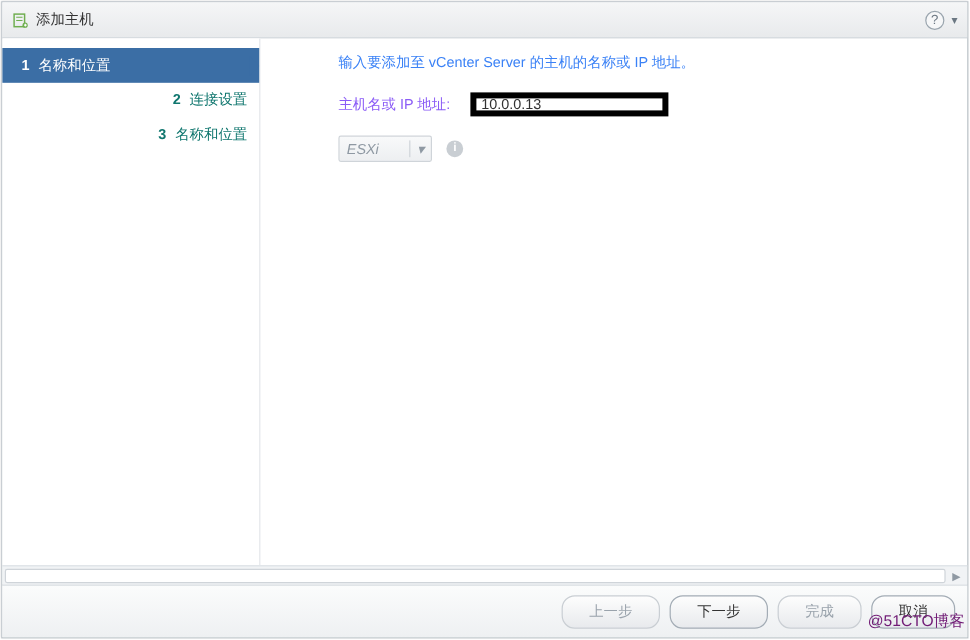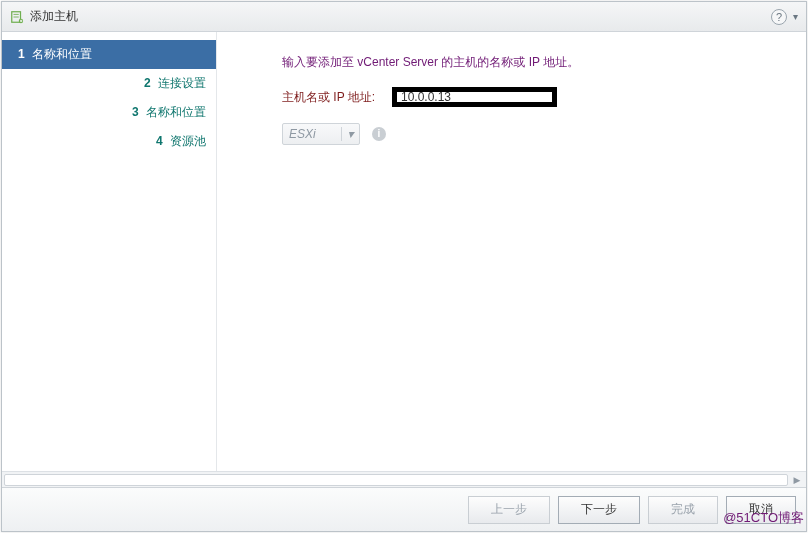--- a/index.html
+++ b/index.html
@@ -84,29 +84,29 @@
       border: 8px solid transparent;
       border-left-color: #3b6ea5;
     }
     .step .num { font-weight: bold; margin-right: 4px; }
     .step.link { color: #0f766e; text-align: right; }
     .content {
       flex: 1;
       padding: 12px 18px;
       color: #333;
     }
-    .intro { margin-bottom: 16px; color: #701a75; margin-top: 10px; }
+    .intro { margin-bottom: 16px; color: #3b82f6; }
     .row {
       display: flex;
       align-items: center;
       margin-bottom: 16px;
     }
     .row .label {
       width: 110px;
-      color: #7f1d1d;
+      color: #8b5cf6;
     }
     .row input[type=text] {
       width: 165px;
       height: 20px;
       border: 5px solid #000000;
       padding: 0 4px;
       font-size: 12px;
       color: #333;
     }
     .loc-icon {
@@ -183,21 +183,21 @@
       align-items: center;
       justify-content: flex-end;
       padding: 0 10px;
       gap: 8px;
     }
     .btn {
       min-width: 70px;
       height: 28px;
       border: 1px solid #a3acb5;
       background: linear-gradient(#fdfdfd,#e8eaed);
-      border-radius: 0;
+      border-radius: 11px;
       color: #333;
       font-size: 12px;
       cursor: pointer;
       padding: 0 22px;
     }
     .btn:disabled {
       color: #9aa3ac;
       border-color: #c9ced3;
       cursor: default;
     }
@@ -238,24 +238,20 @@
         <span>名称和位置</span>
       </div>
       <div class="step link">
         <span class="num">2</span>
         <span>连接设置</span>
       </div>
       <div class="step link">
         <span class="num">3</span>
         <span>名称和位置</span>
       </div>
-      <div class="step link">
-        <span class="num">4</span>
-        <span>资源池</span>
-      </div>
     </div>
 
     <div class="content">
       <div class="intro">输入要添加至 vCenter Server 的主机的名称或 IP 地址。</div>
 
       <div class="row">
         <div class="label">主机名或 IP 地址:</div>
         <input type="text" value="10.0.0.13" style="">
       </div>
 

